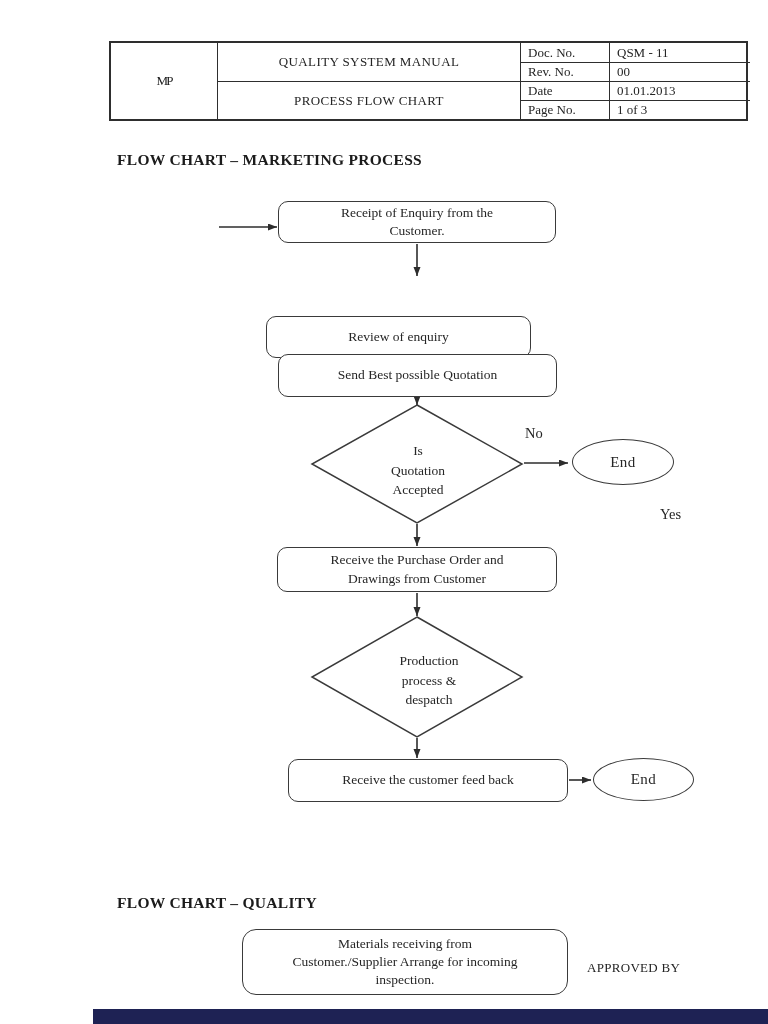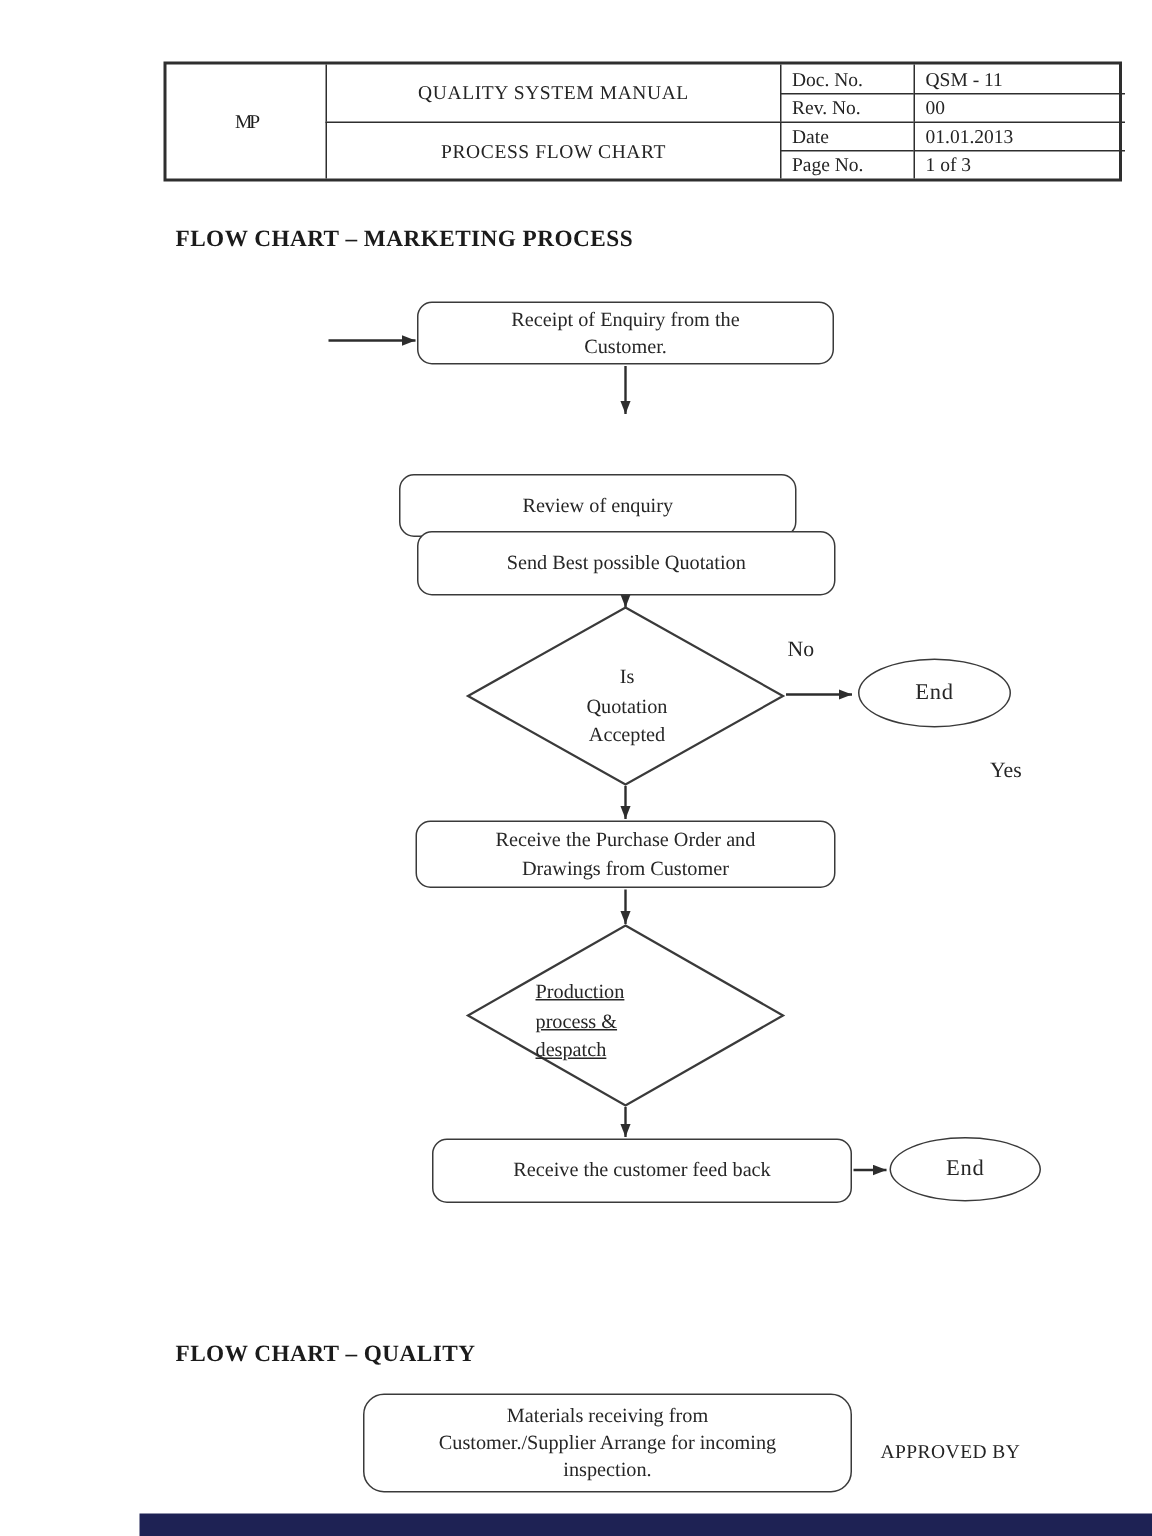--- a/index.html
+++ b/index.html
@@ -52,21 +52,21 @@
   .b-receipt{left:278px;top:201px;width:278px;height:42px;}
   .b-review{left:266px;top:277px;width:265px;height:42px;margin-top:39px;}
   .b-quotation{left:278px;top:354px;width:279px;height:43px;}
   .b-purchase{left:277px;top:547px;width:280px;height:45px;}
   .b-feedback{left:288px;top:759px;width:280px;height:43px;}
   .b-materials{left:242px;top:929px;width:326px;height:66px;border-radius:14px;}
   .e-start{left:116px;top:207px;width:102px;height:41px;}
   .e-end1{left:572px;top:439px;width:102px;height:46px;}
   .e-end2{left:593px;top:758px;width:101px;height:43px;}
   .t-decision{left:377px;top:441px;width:82px;text-align:center;}
-  .t-production{left:357px;top:651px;width:112px;text-align:left;text-decoration:underline;}
+  .t-production{left:373px;top:651px;width:112px;text-align:center;}
   .l-no{left:525px;top:425px;}
   .l-yes{left:660px;top:506px;}
   .l-prepared{left:115px;top:995px;margin-top:33px;}
   .l-approved{left:587px;top:960px;}
   
   .bottom-bar{position:absolute;left:93px;right:0;bottom:0;height:15px;z-index:4;}
 </style>
 </head>
 <body>
 

